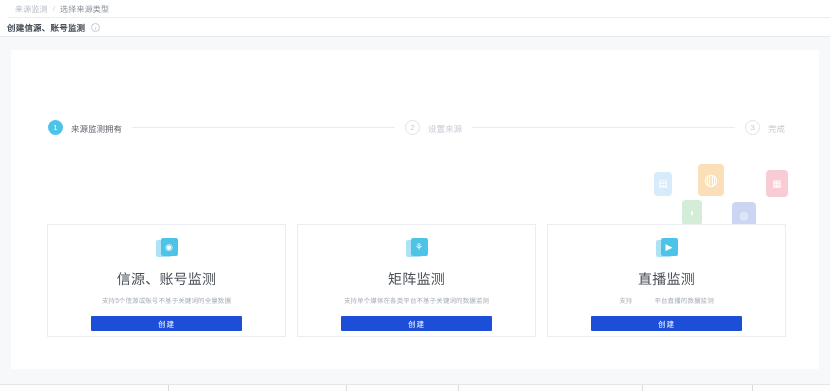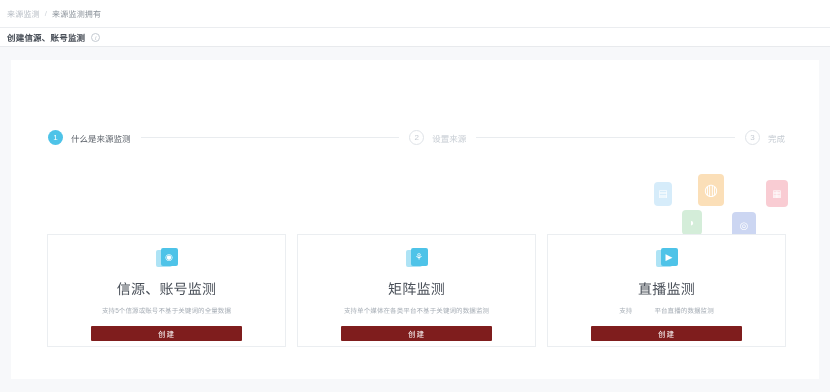--- a/index.html
+++ b/index.html
@@ -29,27 +29,28 @@
     top: 0;
     left: 821px;
     width: 1px;
     height: 10px;
     background: #9aa3a8;
   }
 
   
   .breadcrumb-bar {
     position: relative;
-    height: 28px;
+    height: 18px;
     border-bottom: 1px solid #ebedf0;
     display: flex;
     align-items: center;
     padding-left: 7px;
     box-sizing: border-box;
     background: #fff;
+    margin-left: 8px;
   }
   .crumb {
     font-size: 8px;
     color: #b6bcc4;
     letter-spacing: .2px;
     white-space: nowrap;
   }
   .crumb.link { color: #b6bcc4; cursor: pointer; }
   .crumb.current { color: #8a9199; }
   .crumb-sep {
@@ -268,21 +269,21 @@
   .card-desc .blank {
     display: inline-block;
     width: 22px;
     height: 6px;
     background: #ffffff;
     vertical-align: middle;
   }
   .card-btn {
     width: 151px;
     height: 15px;
-    background: #7f1d1d;
+    background: #1d4ed8;
     color: #ffffff;
     font-size: 7.5px;
     border: none;
     border-radius: 1px;
     cursor: pointer;
     font-family: inherit;
     letter-spacing: 1px;
   }
 
   
@@ -313,35 +314,35 @@
 </style>
 </head>
 <body>
 
 <div class="top-strip"></div>
 <div class="top-strip-edge"></div>
 
 <div class="breadcrumb-bar">
   <span class="crumb link">来源监测</span>
   <span class="crumb-sep">/</span>
-  <span class="crumb current">来源监测拥有</span>
+  <span class="crumb current">选择来源类型</span>
 </div>
 
 <div class="title-bar">
   <span class="page-title">创建信源、账号监测</span>
   <span class="info-icon">i</span>
 </div>
 
 <div class="canvas">
   <div class="panel">
 
     <div class="stepper">
       <div class="step active">
         <span class="step-dot">1</span>
-        <span class="step-label">什么是来源监测</span>
+        <span class="step-label">来源监测拥有</span>
       </div>
       <div class="step-line"></div>
       <div class="step idle">
         <span class="step-dot">2</span>
         <span class="step-label">设置来源</span>
       </div>
       <div class="step-line"></div>
       <div class="step idle">
         <span class="step-dot">3</span>
         <span class="step-label">完成</span>

